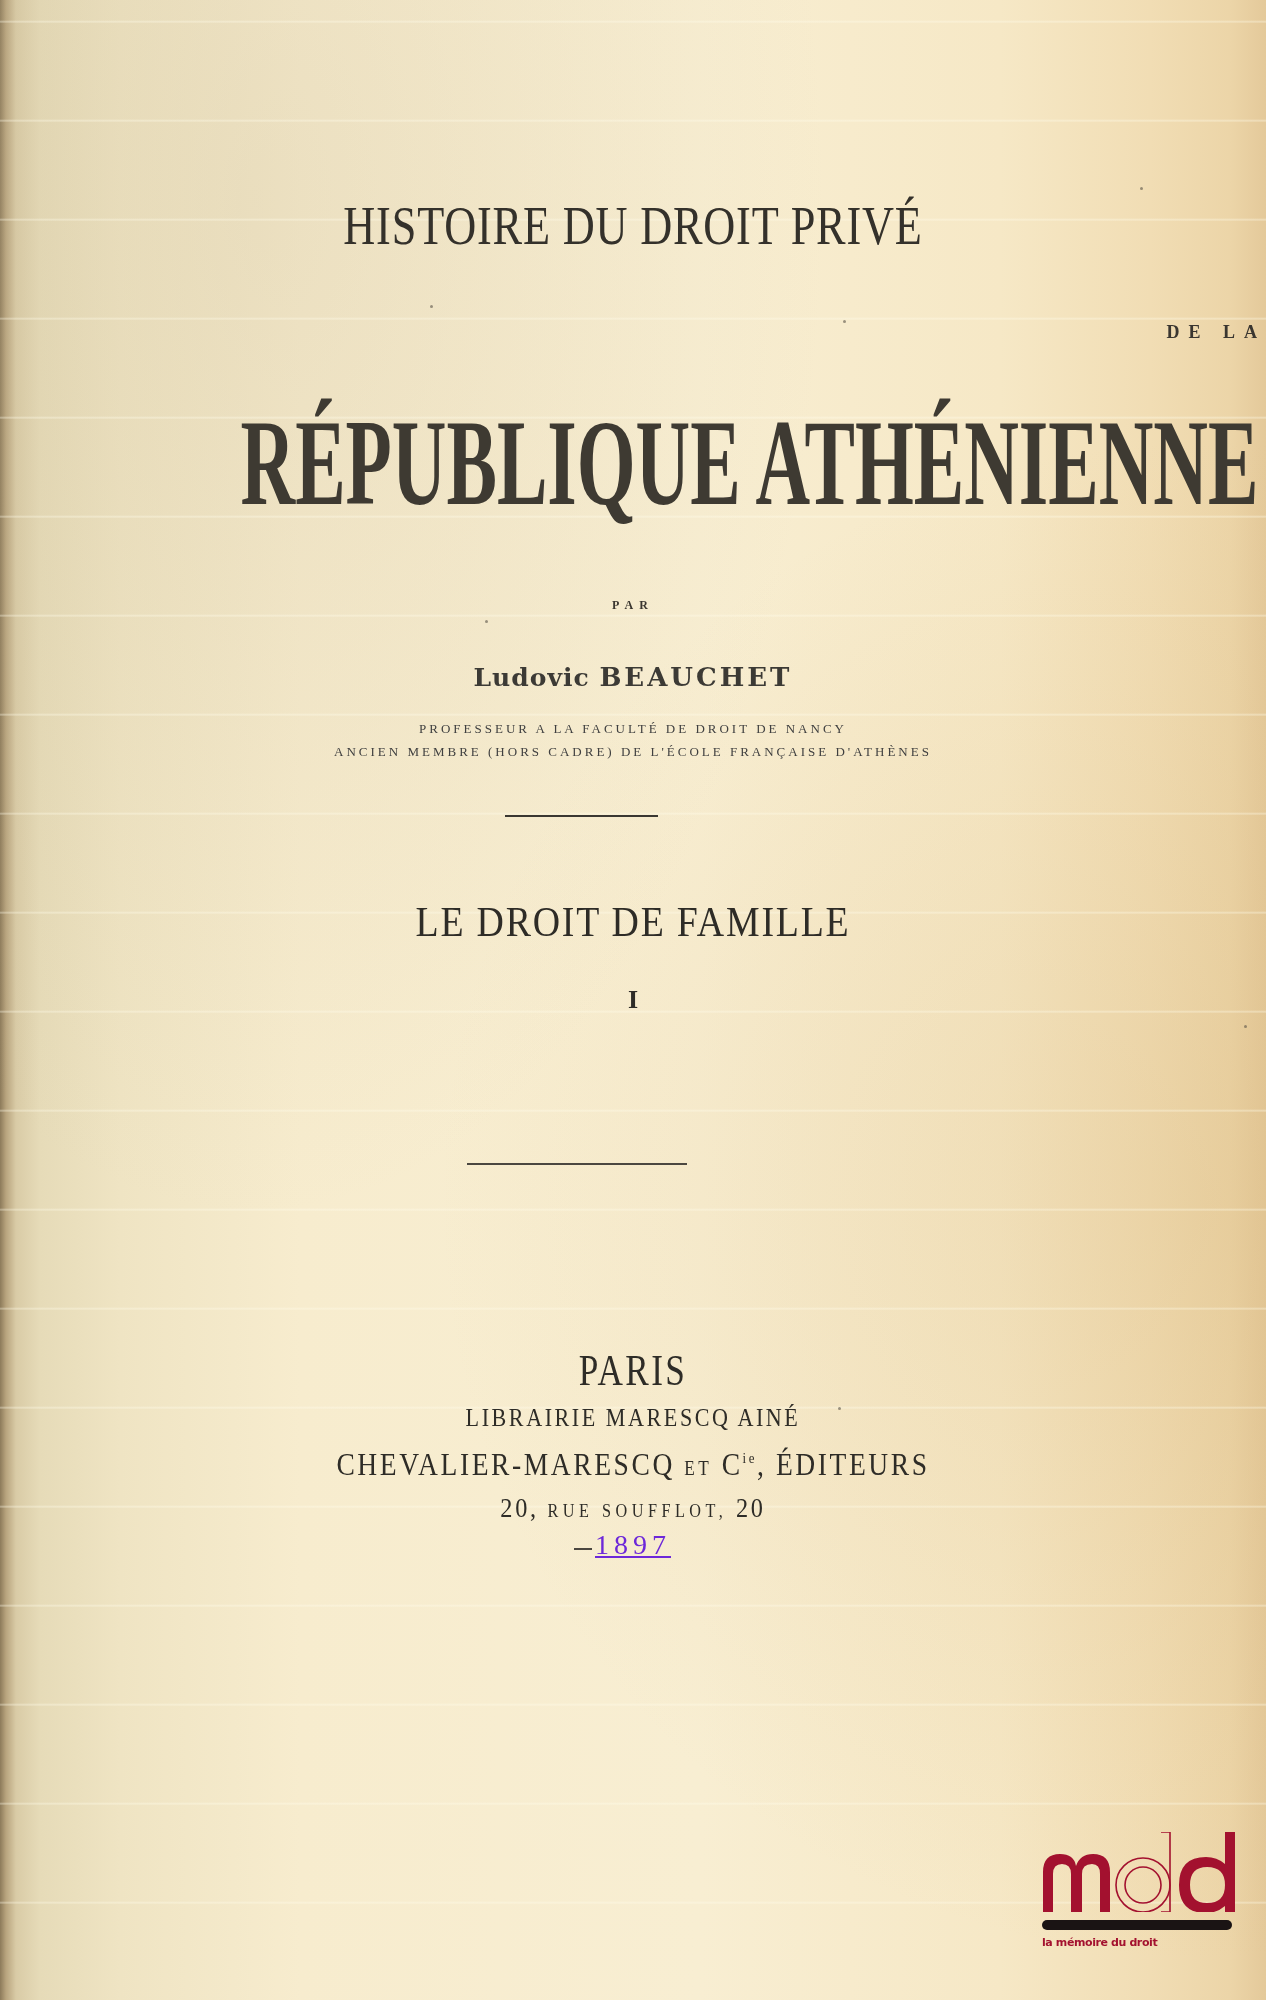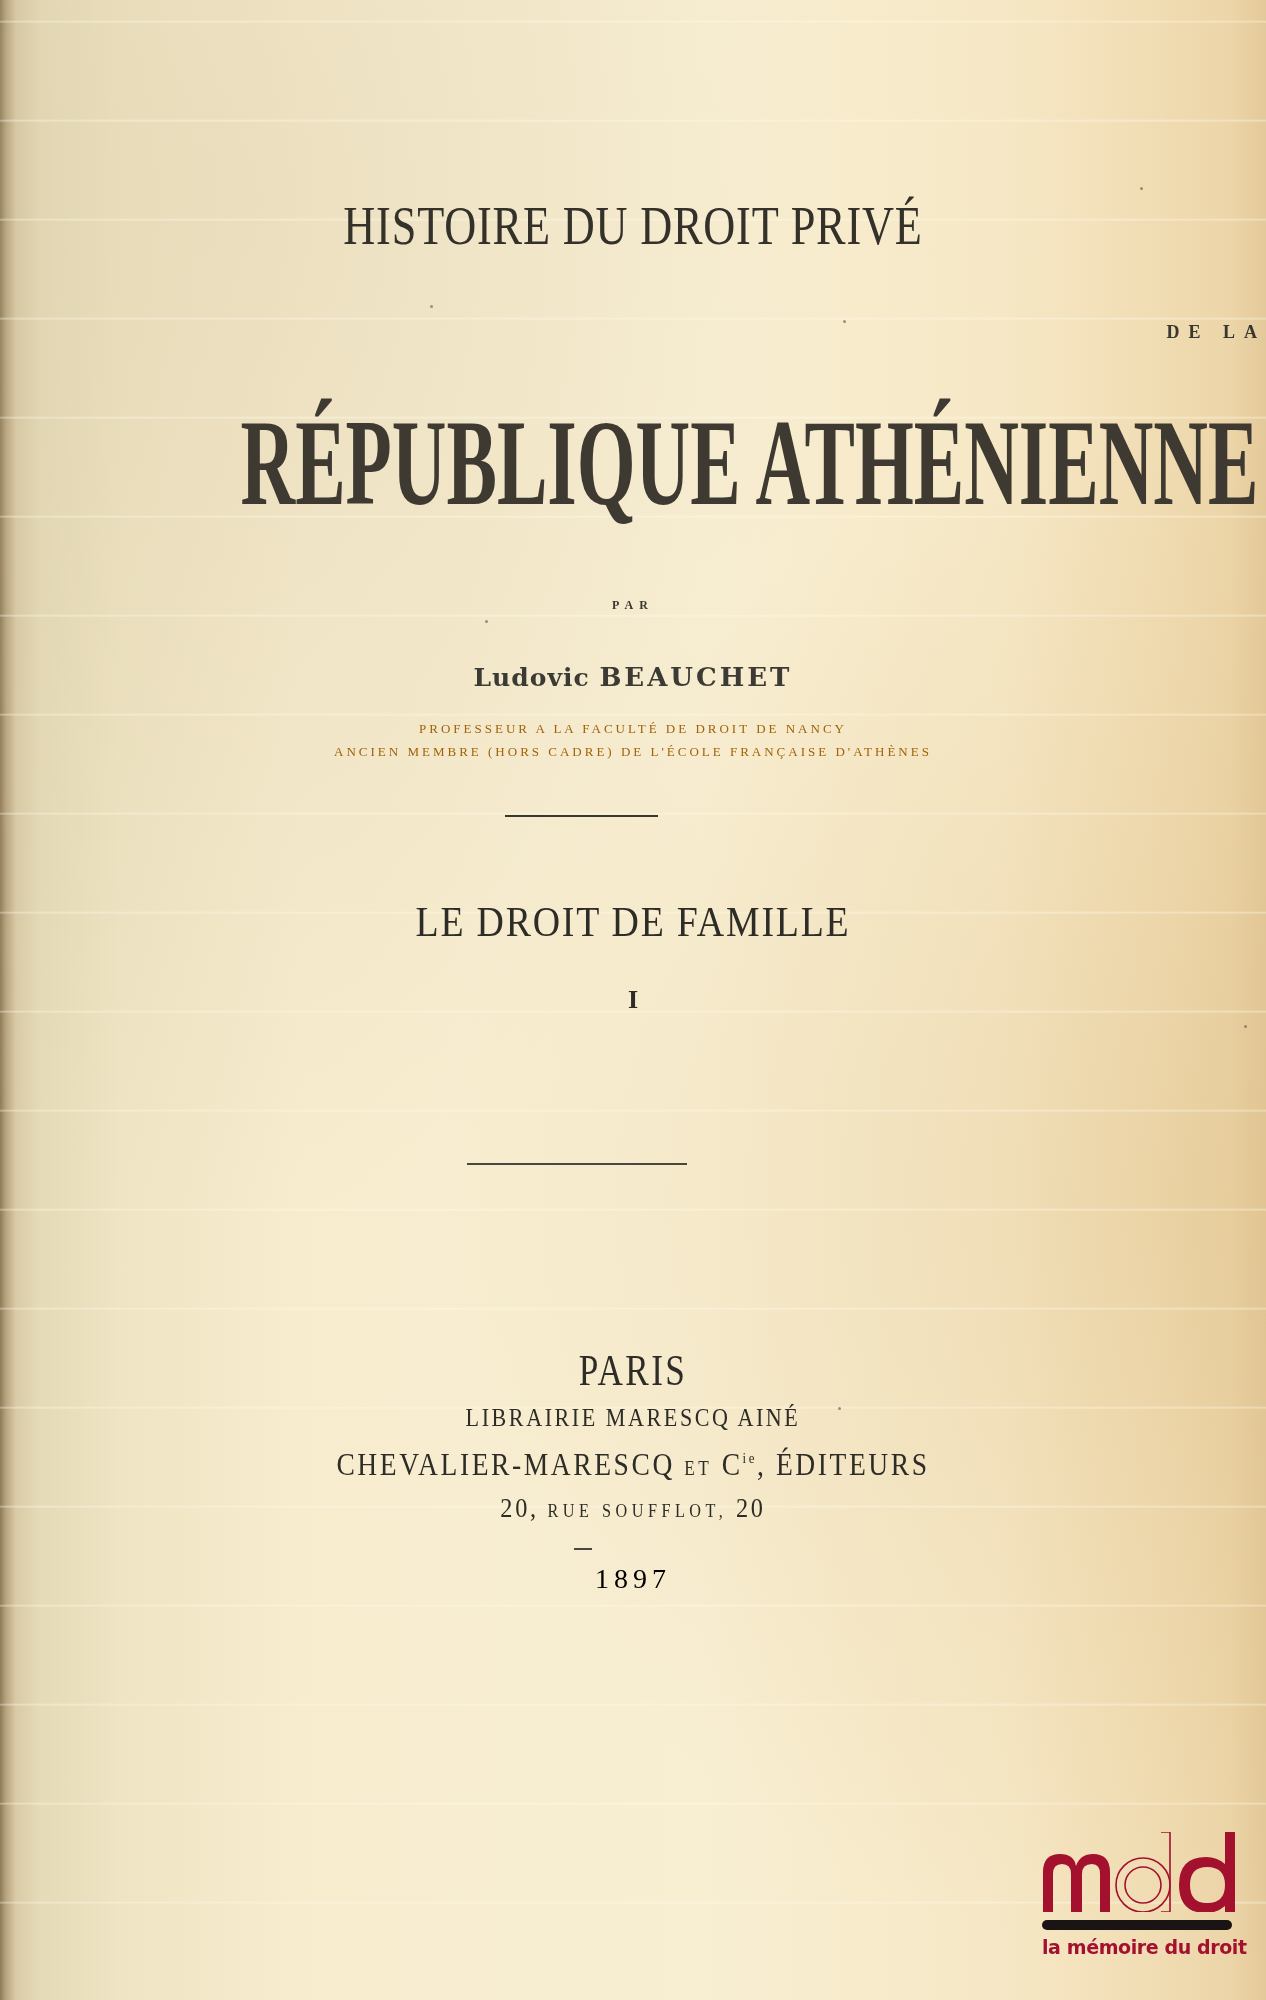--- a/index.html
+++ b/index.html
@@ -76,21 +76,21 @@
       font-weight: bold;
       font-size: 25px;
       letter-spacing: 1px;
       color: #3c3a35;
     }
     .author .surname { letter-spacing: 3px; font-size: 26px; }
     .affil {
       font-family: "Liberation Serif", serif;
       font-size: 13px;
       letter-spacing: 3px;
-      color: #a16207;
+      color: #404040;
     }
     .affil-1 { top: 721px; }
     .affil-2 { top: 744px; }
     .rule {
       position: absolute;
       height: 2px;
       background: #3a3731;
     }
     .rule-1 { left: 505px; width: 153px; top: 815px; }
     .rule-2 { left: 467px; width: 220px; top: 1163px; height: 2px; background: #4b4740; }
@@ -143,25 +143,26 @@
       transform: scaleX(0.9);
       color: #2e2c27;
     }
     .address .small { font-size: 18px; letter-spacing: 5px; }
     .dash {
       position: absolute;
       left: 574px; width: 18px; top: 1548px;
       height: 2px; background: #4b4740;
     }
     .year {
-      top: 1563px;
+      top: 1529px;
       font-family: "Liberation Serif", serif;
       font-size: 28px;
       letter-spacing: 5px;
-      color: #000000;
+      color: #6d28d9;
+      text-decoration: underline;
     }
     
     .logo {
       position: absolute;
       left: 1040px;
       top: 1832px;
       width: 200px;
       height: 130px;
     }
     .logo-mark {
@@ -175,21 +176,21 @@
       width: 190px; height: 10px;
       border-radius: 5px;
       background: #1a1414;
     }
     .logo-tagline {
       position: absolute;
       left: 2px; top: 104px;
       width: 195px;
       font-family: "DejaVu Sans", sans-serif;
       font-weight: bold;
-      font-size: 19px;
+      font-size: 11px;
       letter-spacing: -0.4px;
       color: #a3112f;
       white-space: nowrap;
     }
     .speck { position: absolute; width: 3px; height: 3px; border-radius: 50%; background: #5a5347; opacity: 0.6; }
   </style>
 </head>
 <body>
 
 <div class="paper-noise"></div>

